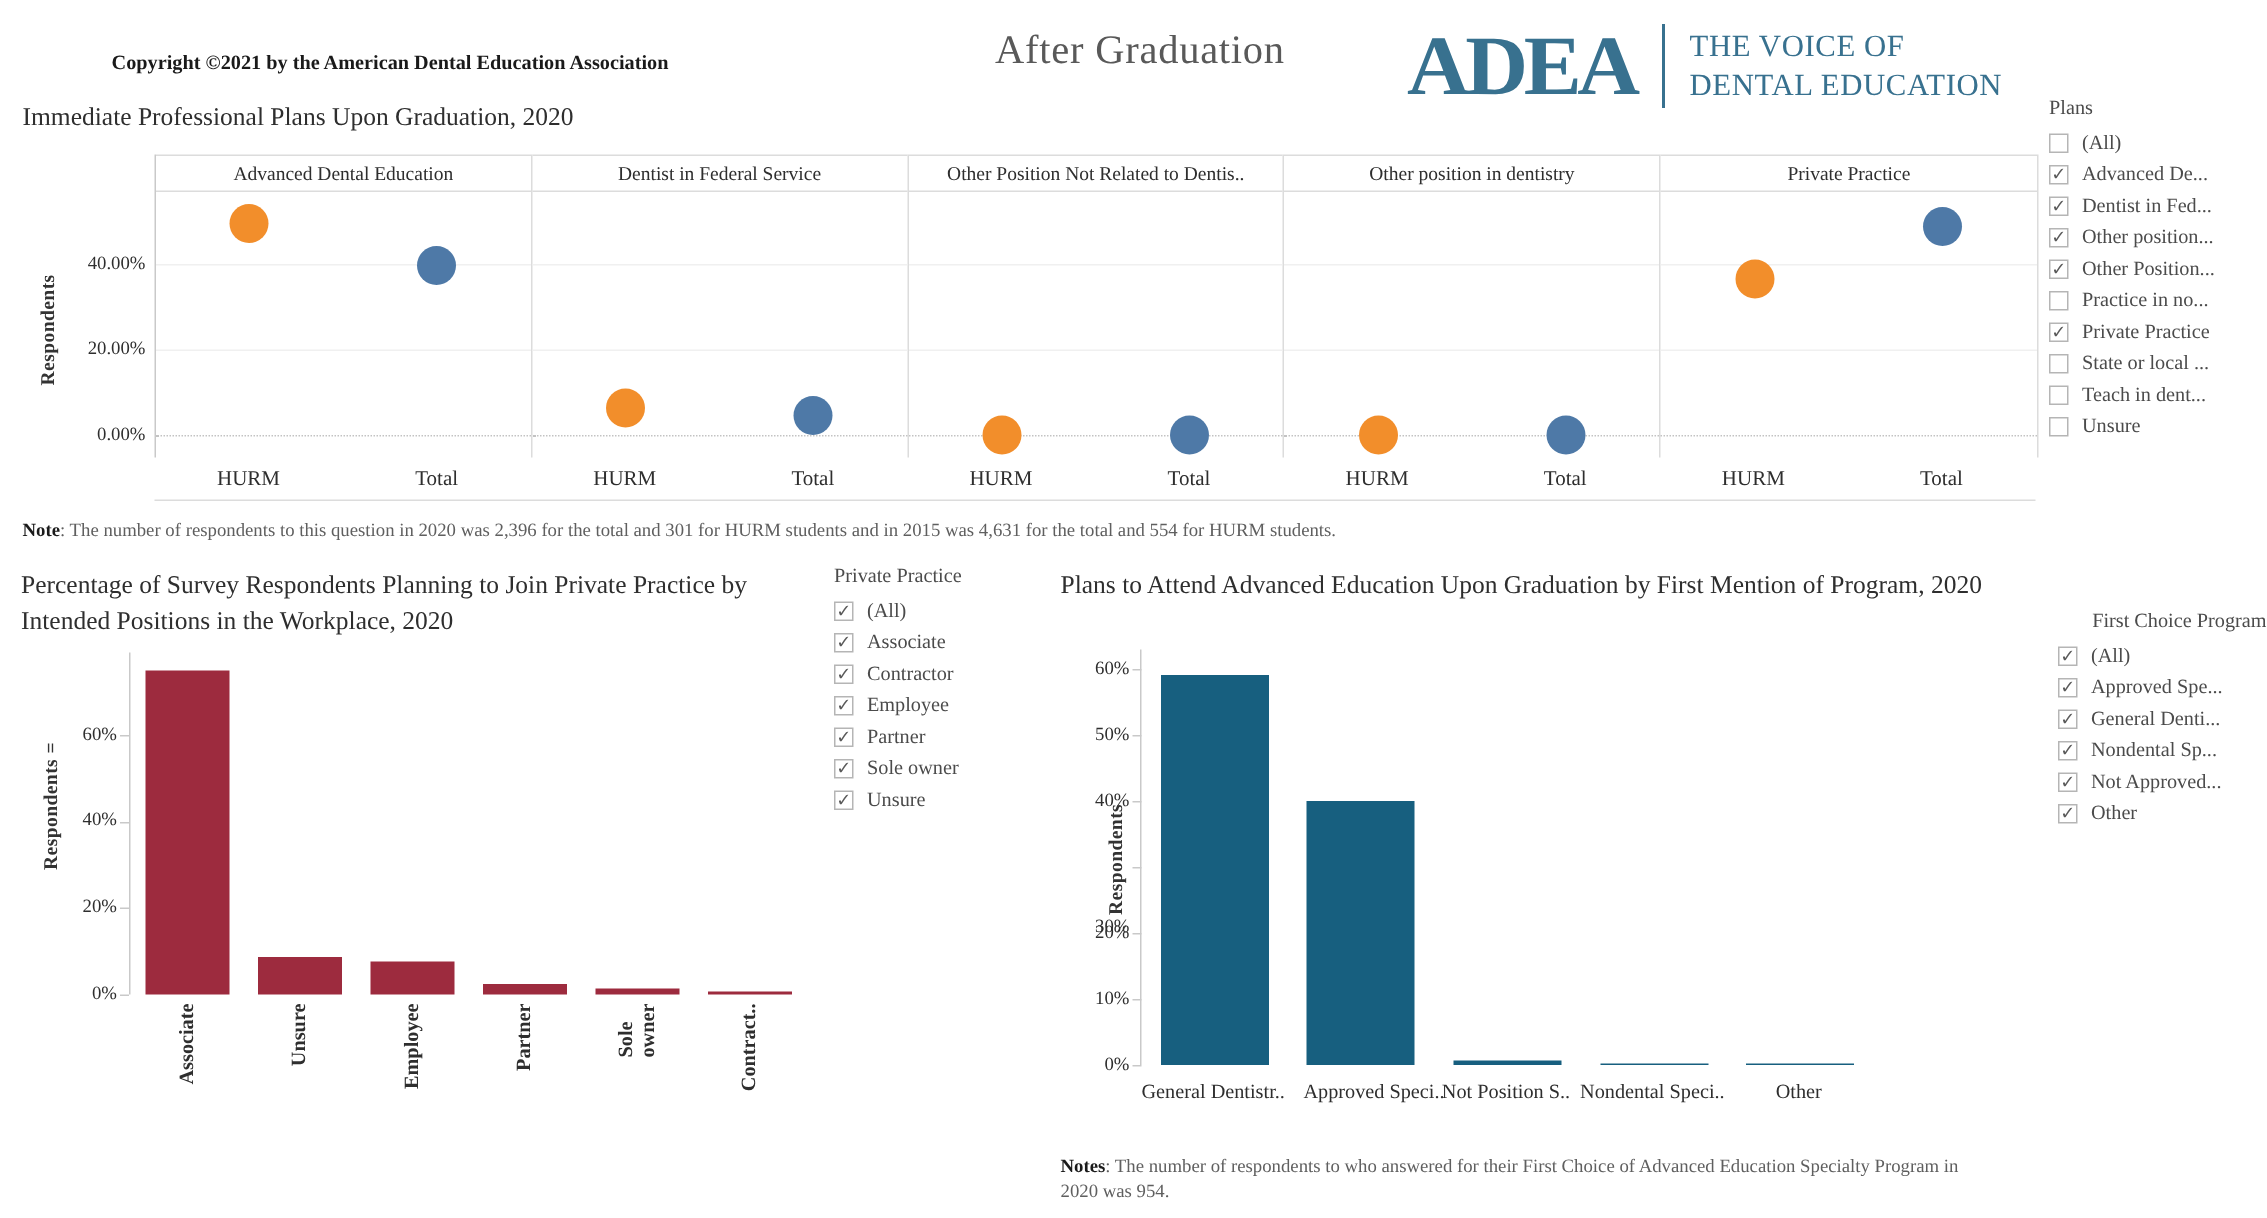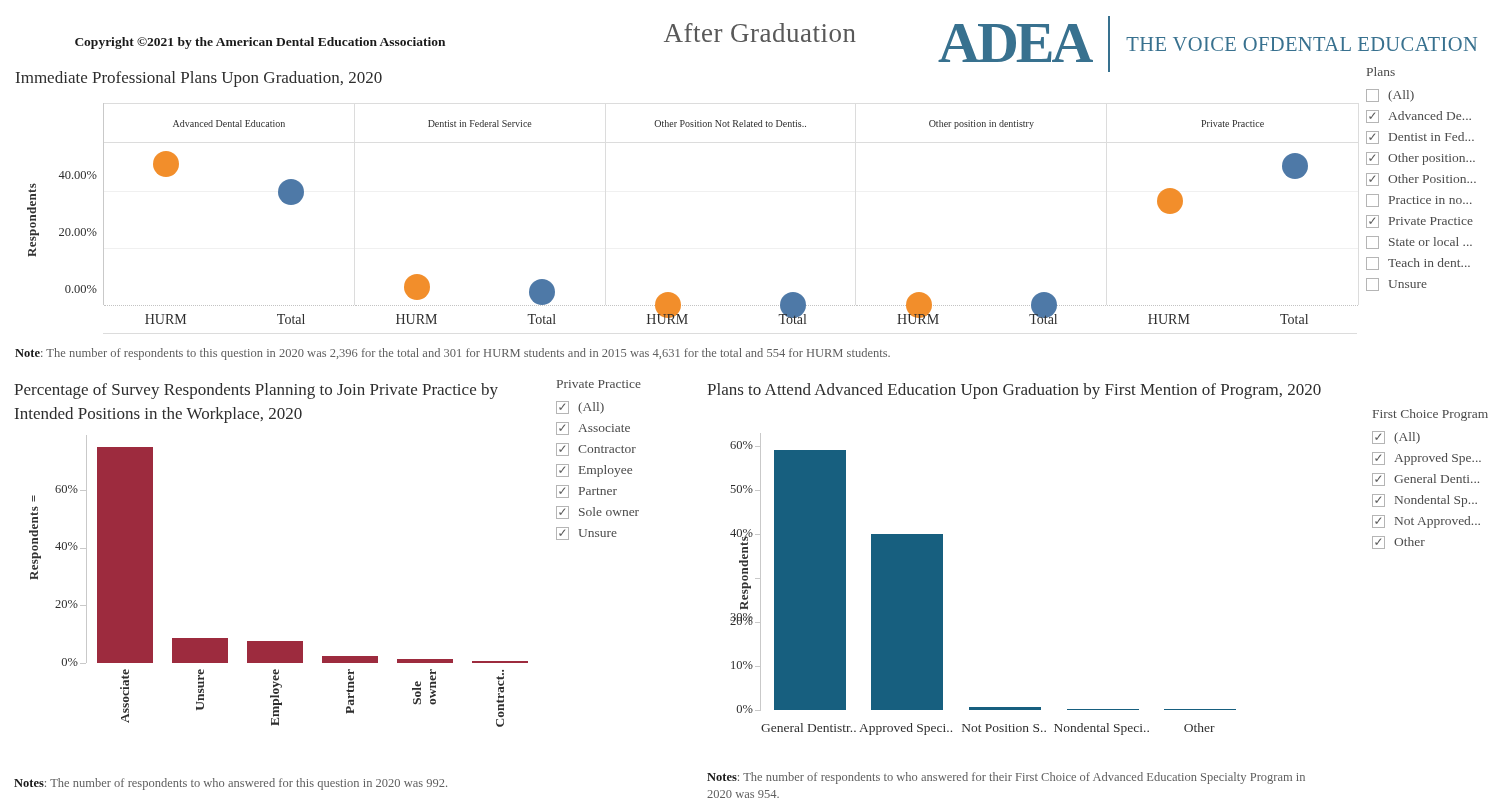--- a/index.html
+++ b/index.html
@@ -7,21 +7,21 @@
           font-family:Liberation Serif, serif;color:#333;}
 
   
   .copyright{position:absolute;left:15px;top:34px;width:490px;text-align:center;
              font-size:13.5px;font-weight:600;color:#1a1a1a;}
   .dash-title{position:absolute;left:580px;top:18px;width:360px;text-align:center;
               font-size:27px;color:#595959;letter-spacing:.5px;}
   .logo{position:absolute;left:938px;top:12px;display:flex;align-items:center;height:64px;}
   .logo-word{font-size:58px;font-weight:700;letter-spacing:-3px;line-height:56px;transform:scaleY(.97);}
   .logo-divider{width:2px;height:56px;margin:0 16px 0 18px;}
-  .logo-tag{display:flex;flex-direction:row;font-size:20.5px;line-height:26px;letter-spacing:.4px;}
+  .logo-tag{display:flex;flex-direction:column;font-size:20.5px;line-height:26px;letter-spacing:.4px;}
 
   .sec-title{position:absolute;font-size:17px;color:#2e2e2e;}
   .t1{left:15px;top:68px;}
   .t2{left:14px;top:378px;width:525px;font-size:17px;line-height:23.5px;}
   .t3{left:707px;top:378px;width:640px;font-size:17px;line-height:23.5px;}
 
   .rot{writing-mode:vertical-rl;transform:rotate(180deg);white-space:pre-line;}
   .ylab{font-weight:700;font-size:13px;color:#333;letter-spacing:.3px;}
   #tc-ylabel{position:absolute;left:24px;top:160px;height:120px;text-align:center;}
   #bl-ylabel{position:absolute;left:26px;top:462px;height:150px;text-align:center;}
@@ -31,42 +31,42 @@
   .layer{position:absolute;inset:0;pointer-events:none;}
   .ytick{position:absolute;text-align:right;font-size:12.5px;color:#2e2e2e;}
   .tickmark{position:absolute;height:1px;background:#c9c9c9;}
 
   
   #top-panels{position:absolute;left:103px;top:103px;width:1254px;height:202px;display:flex;
               border-left:1px solid #c9c9c9;border-right:1px solid #dcdcdc;}
   .panel{width:20%;}
   .panel-top{height:202px;border-right:1px solid #dcdcdc;box-sizing:border-box;}
   .panel:last-child .panel-top{border-right:none;}
-  .panel-header{height:40px;box-sizing:border-box;border-top:1px solid #dcdcdc;border-bottom:1px solid #dcdcdc;
-                display:flex;align-items:center;justify-content:center;font-size:10px;color:#2e2e2e;
+  .panel-header{height:25px;box-sizing:border-box;border-top:1px solid #dcdcdc;border-bottom:1px solid #dcdcdc;
+                display:flex;align-items:center;justify-content:center;font-size:13px;color:#2e2e2e;
                 white-space:nowrap;overflow:hidden;}
   .panel-plot{position:relative;height:177px;}
   .gridline{position:absolute;left:0;right:0;height:0;}
   .grid-dot{border-top:1px dotted #c3c3c3;}
   .grid-faint{border-top:1px solid #f0f0f0;}
   .dot{position:absolute;width:26px;height:26px;border-radius:50%;transform:translateX(-50%);}
   #top-xlabels{position:absolute;left:103px;top:305px;width:1254px;height:28px;display:flex;}
   .xpanel{width:20%;position:relative;}
   .xcat{position:absolute;top:7px;transform:translateX(-50%);font-size:14px;color:#2e2e2e;white-space:nowrap;}
   .tc-bottomline{position:absolute;left:103px;top:333px;width:1254px;height:1px;background:#dcdcdc;}
 
   
   .filter{position:absolute;font-size:13.5px;color:#4b4b4b;}
   .filter-title{margin-bottom:8px;}
   .frow{display:flex;align-items:center;gap:9px;margin-bottom:7px;height:14px;cursor:default;}
   .cb{width:13px;height:13px;box-sizing:border-box;border:1px solid #b5b5b5;background:#fff;flex:none;
       font-size:12px;line-height:11px;color:#5a5a5a;display:flex;align-items:center;justify-content:center;}
   #plans-filter{left:1366px;top:64px;width:145px;}
   #pp-filter{left:556px;top:376px;width:120px;}
-  #fcp-filter{left:1372px;top:406px;width:139px;}
+  #fcp-filter{left:1372px;top:406px;width:139px;text-align:right;}
 
   
   #bl-plot{position:absolute;left:86px;top:435px;width:450px;height:228px;
            border-left:1px solid #c9c9c9;}
   .bar{position:absolute;bottom:0;transform:translateX(-50%);}
   #bl-xlabels{position:absolute;left:86px;top:669px;width:450px;height:90px;}
   .blx{position:absolute;top:0;transform:translateX(-50%) rotate(180deg);writing-mode:vertical-rl;
        white-space:pre-line;font-size:13.5px;font-weight:600;color:#2e2e2e;line-height:15px;text-align:left;}
 
   
@@ -318,23 +318,20 @@
     </div>
   <div id="bl-xlabels">
       <span class="blx" style="left: 37.5px;">Associate</span>
       <span class="blx" style="left: 112.5px;">Unsure</span>
       <span class="blx" style="left: 187.5px;">Employee</span>
       <span class="blx" style="left: 262.5px;">Partner</span>
       <span class="blx" style="left: 337.5px;">Sole
 owner</span>
       <span class="blx" style="left: 412.5px;">Contract..</span>
     </div>
-  <div class="note n-bl">
-    <b>Notes</b><span>: The number of respondents to who answered for this question in 2020 was 992.</span>
-  </div>
 
   <div class="sec-title t3">Plans to Attend Advanced Education Upon Graduation by First Mention of Program, 2020</div>
   <div id="br-ylabel" class="rot ylab">Respondents</div>
   <div id="br-yticks" class="layer">
       <div class="ytick" style="left: 711px; width: 42px; top: 701.5px;">0%</div>
       <div class="tickmark" style="left: 755px; width: 6px; top: 710px;"></div>
       <div class="ytick" style="left: 711px; width: 42px; top: 657.5px;">10%</div>
       <div class="tickmark" style="left: 755px; width: 6px; top: 666px;"></div>
       <div class="ytick" style="left: 711px; width: 42px; top: 613.5px;">20%</div>
       <div class="tickmark" style="left: 755px; width: 6px; top: 622px;"></div>
@@ -349,21 +346,21 @@
     </div>
   <div id="br-plot">
       <div class="bar" style="left: 48.8px; width: 72px; height: 259.6px; background: rgb(23, 95, 127);"></div>
       <div class="bar" style="left: 146.4px; width: 72px; height: 176px; background: rgb(23, 95, 127);"></div>
       <div class="bar" style="left: 244px; width: 72px; height: 2.64px; background: rgb(23, 95, 127);"></div>
       <div class="bar" style="left: 341.6px; width: 72px; height: 1.32px; background: rgb(23, 95, 127);"></div>
       <div class="bar" style="left: 439.2px; width: 72px; height: 1px; background: rgb(23, 95, 127);"></div>
     </div>
   <div id="br-xlabels">
       <span class="brx" style="left: 48.8px;">General Dentistr..</span>
-      <span class="brx" style="left: 146px;">Approved Speci..</span>
+      <span class="brx" style="left: 156px;">Approved Speci..</span>
       <span class="brx" style="left: 244px;">Not Position S..</span>
       <span class="brx" style="left: 341.6px;">Nondental Speci..</span>
       <span class="brx" style="left: 439.2px;">Other</span>
     </div>
   <div class="note n-br">
     <b>Notes</b><span>: The number of respondents to who answered for their First Choice of Advanced Education Specialty Program in 2020 was 954.</span>
   </div>
 
 </div>
 

